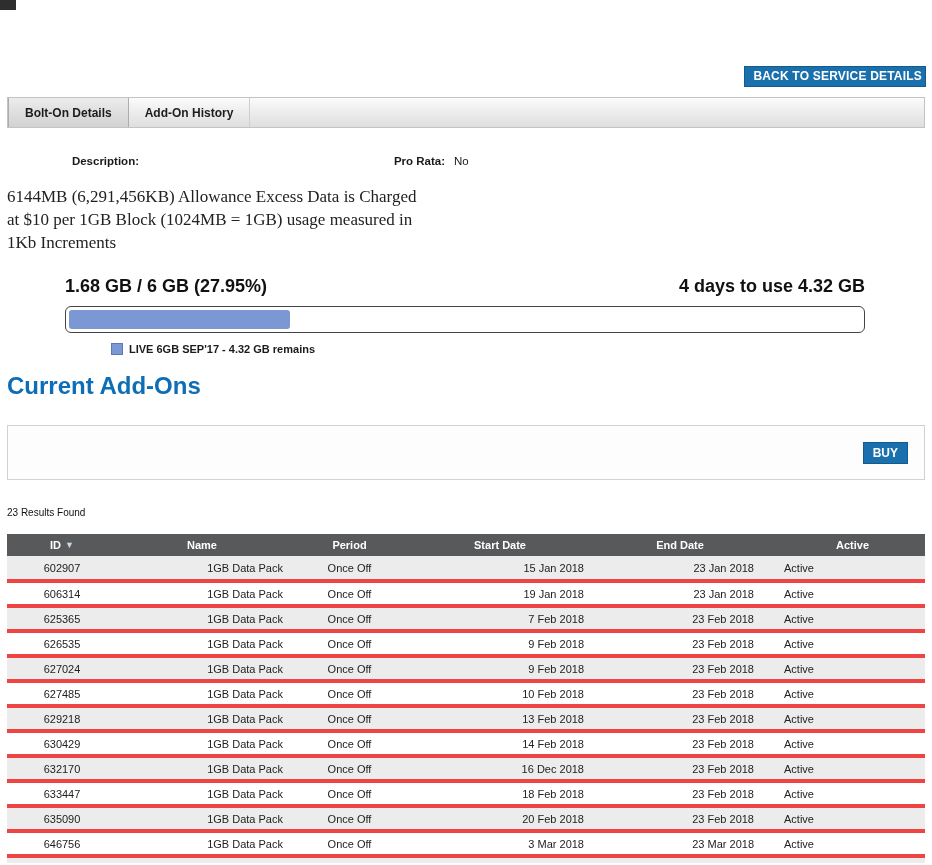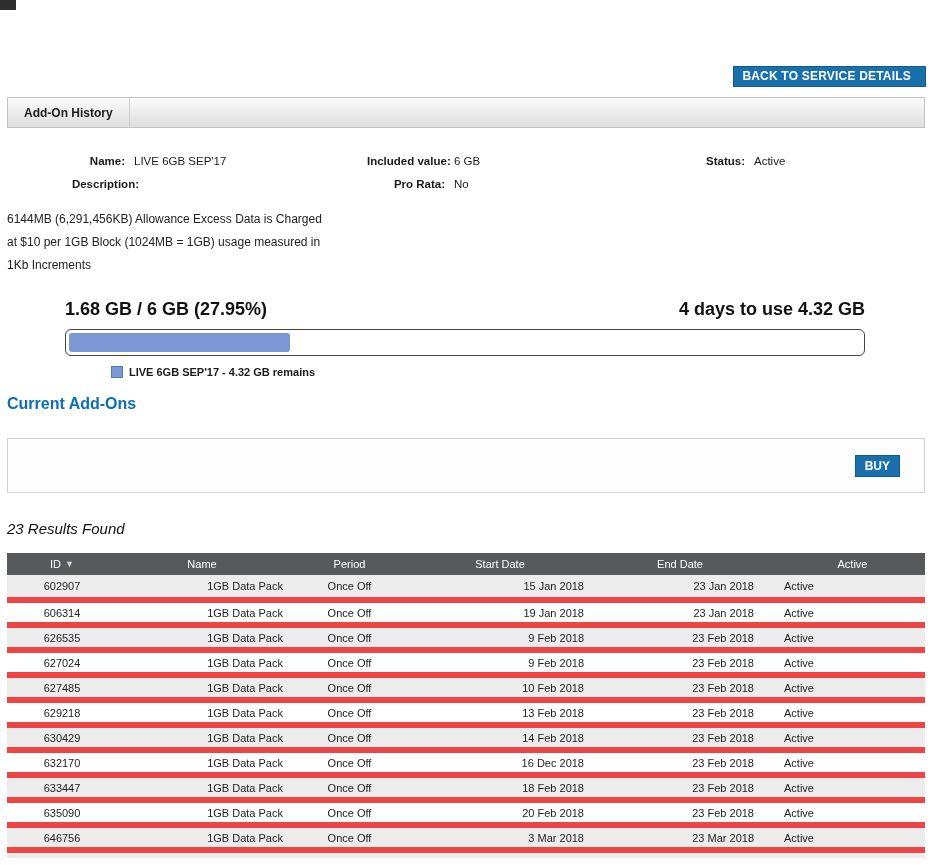--- a/index.html
+++ b/index.html
@@ -10,21 +10,21 @@
   }
   .top-fragment {
     position: absolute; top: 0; left: 0; width: 16px; height: 10px; background: #2e2e2e;
   }
   .back-row {
     margin-top: 66px; padding-right: 6px; text-align: right; height: 20px;
   }
   .back-btn {
     background: #1a6fad; color: #fff; border: 1px solid #135a8f;
     font-family: "Liberation Sans", sans-serif; font-weight: bold; font-size: 12px;
-    padding: 2px 14px 3px 8px; cursor: pointer; letter-spacing: .2px;
+    padding: 2px 3px 3px 8px; cursor: pointer; letter-spacing: .2px;
   }
   .tabbar {
     margin: 11px 7px 0 7px; height: 31px; display: flex; align-items: stretch;
     background: linear-gradient(#fbfbfb, #dedede); border: 1px solid #c3c3c3;
   }
   .tab {
     padding: 0 16px; display: flex; align-items: center; font-size: 12px; font-weight: bold;
     color: #1c1c1c; cursor: pointer; border-right: 1px solid #cfcfcf;
   }
   .tab.active {
@@ -33,86 +33,76 @@
   }
   
   .details { margin: 27px 7px 0 7px; font-size: 11.5px; }
   .details-row { display: grid; grid-template-columns: 360px 330px 1fr; margin-bottom: 11px; }
   .pair { white-space: nowrap; }
   .lbl { display: inline-block; font-weight: bold; text-align: right; margin-right: 9px; }
   .lbl.w1 { width: 118px; }
   .lbl.w2 { width: 78px; }
   .lbl.w3 { width: 48px; }
   .lbl.wd { width: 132px; }
-  .desc-lines { margin-top: 18px; font-size: 12px; line-height: 23px; color: #222; }
+  .desc-lines { margin-top: 18px; font-size: 17px; line-height: 23px; color: #222; font-family: Liberation Serif, serif; }
   
   .usage { margin: 22px 67px 0 65px; }
   .usage-top { display: flex; justify-content: space-between; font-weight: bold; font-size: 18px; color:#111; }
   .usage-bar {
     margin-top: 9px; height: 27px; border: 1px solid #444; border-radius: 6px;
     background: #fff; padding: 3px; }
   .usage-fill { height: 100%; border-radius: 3px; background: #7b98d5; }
   .legend { margin-top: 10px; display: flex; align-items: center; font-size: 11px; font-weight: bold; padding-left: 46px; }
   .legend-swatch { width: 12px; height: 12px; background: #7b98d5; border: 1px solid #5a79b5; margin-right: 6px; }
   
-  .addons-heading { margin: 17px 0 0 7px; font-size: 16px; font-weight: bold; color: #0d6db6; }
+  .addons-heading { margin: 17px 0 0 7px; font-size: 24px; font-weight: bold; color: #0d6db6; }
   
   .buy-panel {
     margin: 25px 7px 0 7px; height: 55px; border: 1px solid #d2d2d2; background: #fdfdfd;
-    display: flex; align-items: center; justify-content: flex-end; padding-right: 24px;
+    display: flex; align-items: center; justify-content: flex-end; padding-right: 16px;
   }
   .buy-btn {
     background: #1a6fad; color: #fff; border: 1px solid #135a8f; font-weight: bold;
     font-family: "Liberation Sans", sans-serif; font-size: 12px; padding: 3px 9px; cursor: pointer;
   }
-  .results-count { margin: 27px 0 16px 7px; font-size: 15px; color: #111; font-style: italic; }
+  .results-count { margin: 27px 0 16px 7px; font-size: 10px; color: #111; }
   
   table.addons { margin: 8px 7px 0 7px; width: 918px; border-collapse: collapse; font-size: 11px; }
   table.addons thead th {
-    background: #58595b; color: #fff; font-weight: normal; height: 22px; text-align: center;
+    background: #58595b; color: #fff; font-weight: bold; height: 22px; text-align: center;
     padding: 0 4px; white-space: nowrap;
   }
   table.addons tbody td { height: 25px; padding: 0 4px; color: #222; }
   table.addons tbody tr:nth-child(odd) { background: #ececec; }
   table.addons tbody tr:nth-child(even) { background: #fff; }
-  table.addons tbody tr { border-bottom: 6px solid #ef4444; }
+  table.addons tbody tr { border-bottom: 4px solid #ef4444; }
   .col-0 { text-align: center; width: 110px; }
   .col-1 { text-align: right; width: 170px; }
   .col-2 { text-align: center; width: 125px; }
   .col-3 { text-align: right; width: 190px; padding-right: 18px !important; }
   .col-4 { text-align: right; width: 170px; padding-right: 18px !important; }
   .col-5 { text-align: left; padding-left: 12px !important; }
   .sort-icon { font-size: 9px; color: #cdd5df; margin-left: 4px; vertical-align: 1px; }
   .partial-row { margin: 0 7px; height: 5px; background: #ececec; }
 </style>
 </head>
 <body>
 
 <div class="top-fragment"></div>
 
 <div class="back-row">
   <button class="back-btn">BACK TO SERVICE DETAILS</button>
 </div>
 
 <div class="tabbar">
+  <div class="tab active">Bolt-On Details</div>
   <div class="tab">Add-On History</div>
 </div>
 
 <div class="details">
-  <div class="details-row">
-    <div class="pair">
-      <span class="lbl w1">Name:</span><span>LIVE 6GB SEP'17</span>
-    </div>
-    <div class="pair">
-      <span class="lbl w2">Included value:</span><span>6 GB</span>
-    </div>
-    <div class="pair">
-      <span class="lbl w3">Status:</span><span>Active</span>
-    </div>
-  </div>
   <div class="details-row">
     <div class="pair">
       <span class="lbl wd">Description:</span>
     </div>
     <div class="pair">
       <span class="lbl w2">Pro Rata:</span><span>No</span>
     </div>
     <div></div>
   </div>
   <div class="desc-lines">
@@ -168,20 +158,28 @@
       </tr>
       <tr>
         <td class="col-0">606314</td>
         <td class="col-1">1GB Data Pack</td>
         <td class="col-2">Once Off</td>
         <td class="col-3">19 Jan 2018</td>
         <td class="col-4">23 Jan 2018</td>
         <td class="col-5">Active</td>
       </tr>
       <tr>
+        <td class="col-0">625365</td>
+        <td class="col-1">1GB Data Pack</td>
+        <td class="col-2">Once Off</td>
+        <td class="col-3">7 Feb 2018</td>
+        <td class="col-4">23 Feb 2018</td>
+        <td class="col-5">Active</td>
+      </tr>
+      <tr>
         <td class="col-0">626535</td>
         <td class="col-1">1GB Data Pack</td>
         <td class="col-2">Once Off</td>
         <td class="col-3">9 Feb 2018</td>
         <td class="col-4">23 Feb 2018</td>
         <td class="col-5">Active</td>
       </tr>
       <tr>
         <td class="col-0">627024</td>
         <td class="col-1">1GB Data Pack</td>

